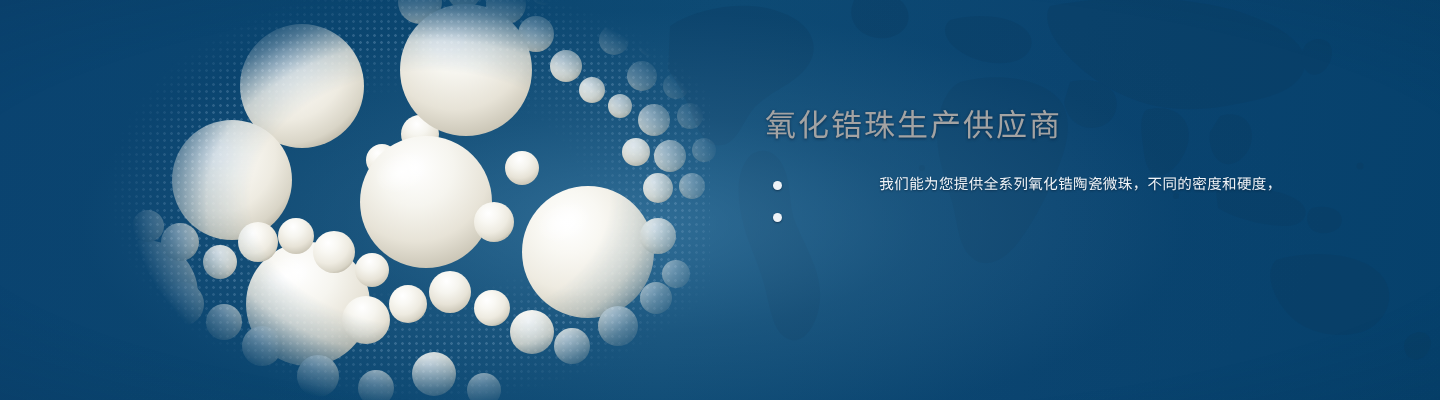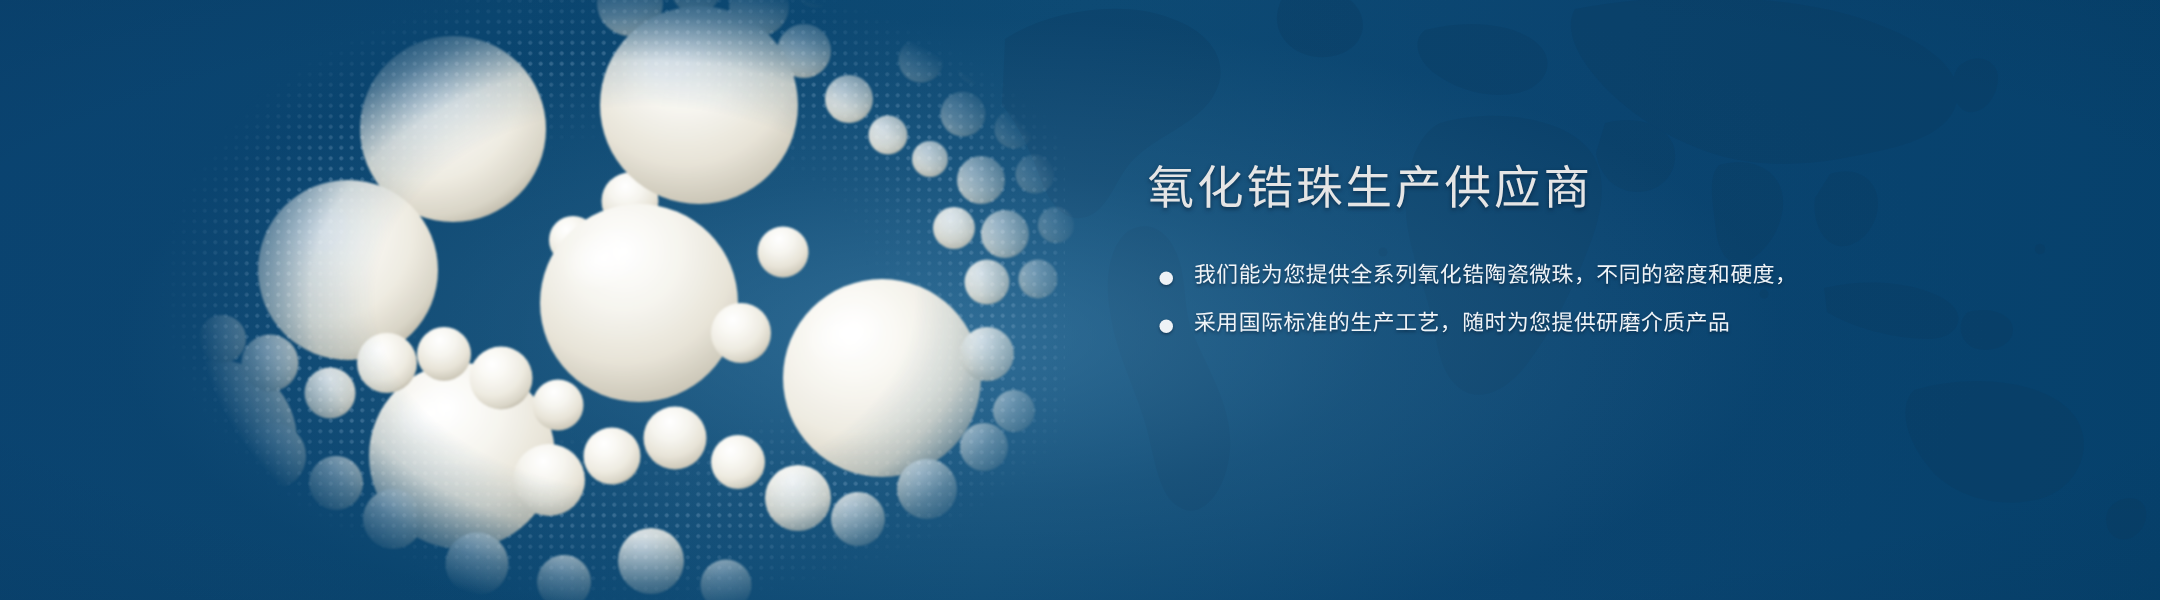--- a/index.html
+++ b/index.html
@@ -87,28 +87,29 @@
     top: 108px;
     width: 600px;
   }
 
   .headline {
     margin: 0;
     font-size: 31px;
     font-weight: 400;
     letter-spacing: 2px;
     line-height: 1.18;
-    color: #e5e5e5;
+    color: #a3a3a3;
     text-shadow: 0 1px 3px rgba(0,18,38,0.55);
   }
 
   .bullets {
     list-style: none;
     margin: 28px 0 0 0;
     padding: 0;
+    text-align: center;
   }
   .bullet {
     position: relative;
     padding-left: 31px;
     margin-bottom: 9px;
     font-size: 14.5px;
     line-height: 1.62;
     letter-spacing: 0.4px;
     color: #f0f4f8;
     text-shadow: 0 1px 2px rgba(0,20,40,0.5);
@@ -317,19 +318,18 @@
     <ul class="bullets">
 
       <li class="bullet">
         <span class="bullet-dot"></span>
         <span>我们能为您提供全系列氧化锆陶瓷微珠，不同的密度和硬度，</span>
       </li>
 
 
       <li class="bullet">
         <span class="bullet-dot"></span>
-        <span>采用国际标准的生产工艺，随时为您提供研磨介质产品</span>
       </li>
 
     </ul>
   </div>
 
 </div>
 
 </body></html>

